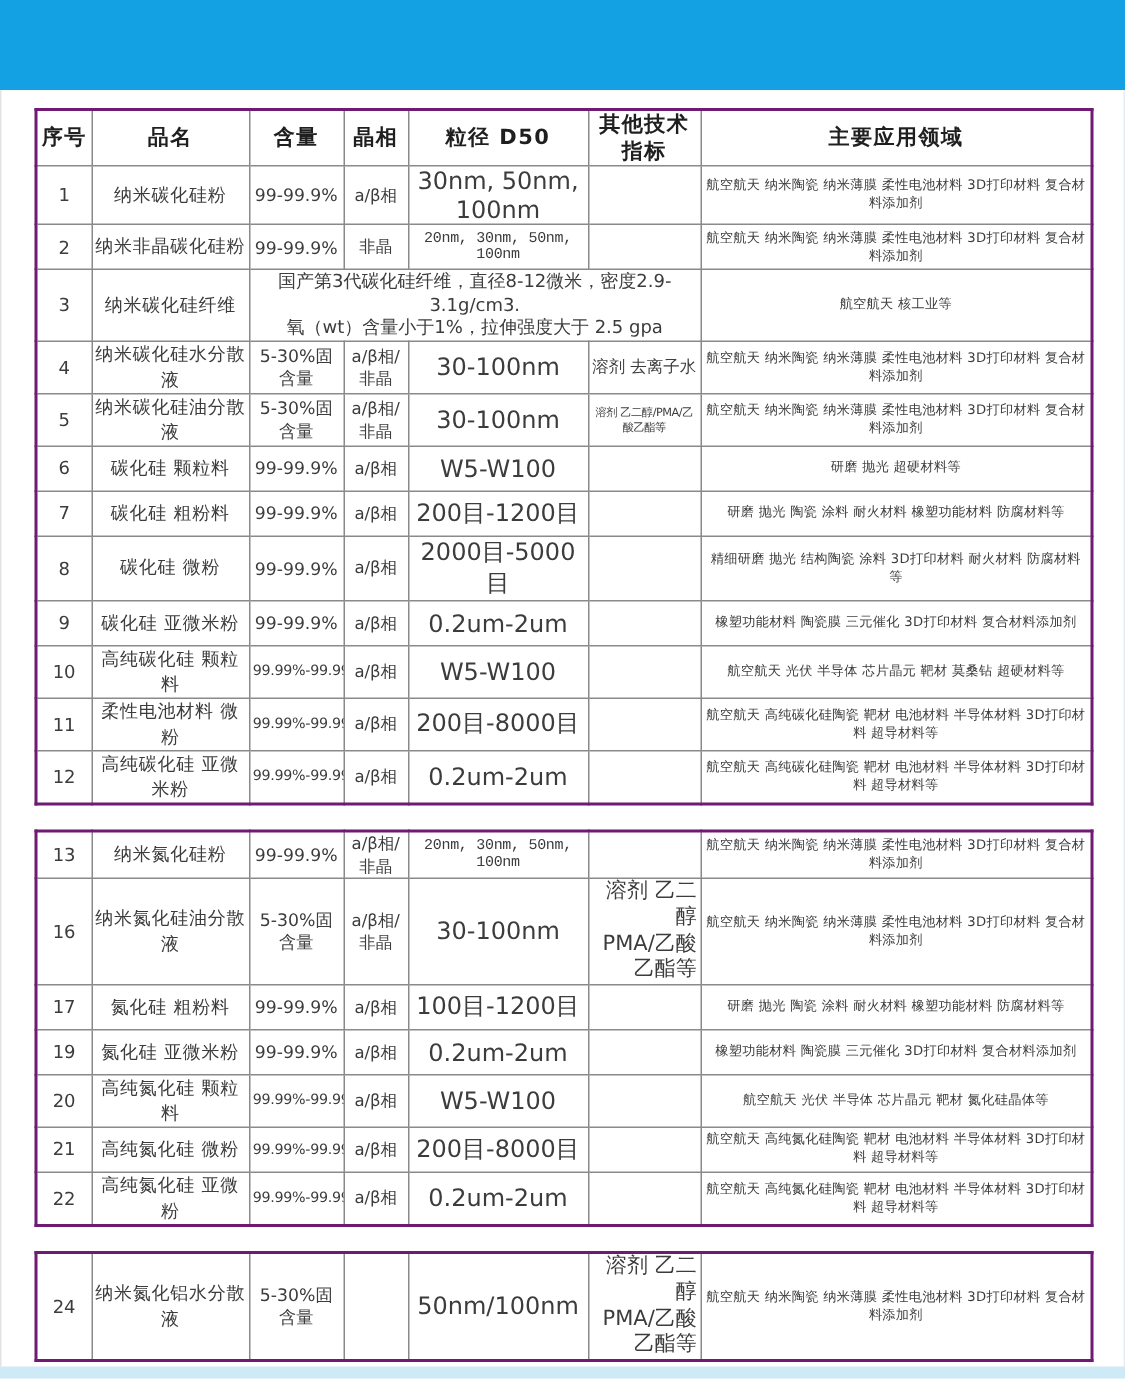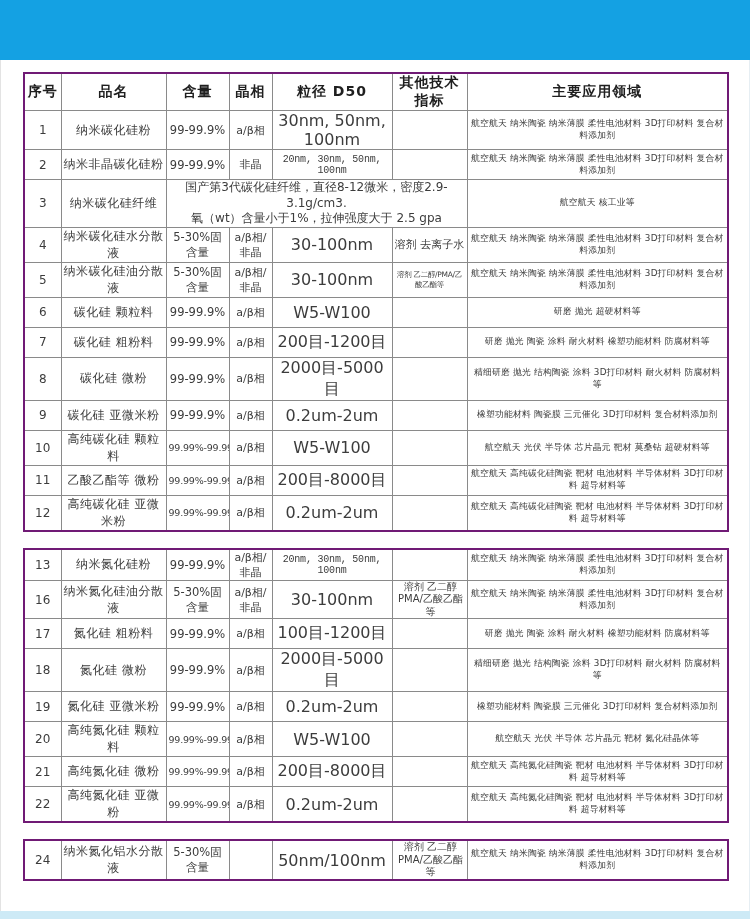--- a/index.html
+++ b/index.html
@@ -42,21 +42,21 @@
   table.spec td{height:29px;}
   td.cell-no{font-size:12px;color:#444;}
   td.cell-name{font-size:12px;color:#333;letter-spacing:0.5px;}
   td.cell-content{font-size:11.5px;}
   td.cell-content.compact{font-size:9.5px;letter-spacing:-0.2px;}
   td.cell-phase{font-size:11px;}
   td.cell-size{font-size:16px;}
   td.cell-size.compact{font-size:10px;letter-spacing:-0.2px;font-family:Liberation Mono, monospace;}
   td.cell-tech{font-size:11px;white-space:pre-line;line-height:1.25;}
   td.cell-tech.tiny{font-size:7.5px;letter-spacing:-0.3px;}
-  td.cell-tech.twoline{font-size:10px;text-align:center;padding-left:4px;}
+  td.cell-tech.twoline{font-size:14px;text-align:right;padding-left:4px;}
   td.cell-apps{font-size:8.8px;color:#555;letter-spacing:0.2px;}
   td.cell-spec-merged{
     font-size:12px;text-align:left;padding:1px 4px;
     white-space:pre-line;line-height:1.3;color:#333;
   }
 </style>
 </head>
 <body style="background: rgb(255, 255, 255);">
 
 <div class="top-bar" style="background: rgb(20, 161, 227);"></div>
@@ -168,21 +168,21 @@
             <td class="cell-no">10</td>
             <td class="cell-name">高纯碳化硅 颗粒料</td>
             <td class="cell-content compact">99.99%-99.999%</td>
             <td class="cell-phase">a/β相</td>
             <td class="cell-size">W5-W100</td>
             <td class="cell-tech"></td>
             <td class="cell-apps">航空航天 光伏 半导体 芯片晶元 靶材 莫桑钻 超硬材料等</td>
           </tr>
           <tr>
             <td class="cell-no">11</td>
-            <td class="cell-name">乙酸乙酯等 微粉</td>
+            <td class="cell-name">柔性电池材料 微粉</td>
             <td class="cell-content compact">99.99%-99.999%</td>
             <td class="cell-phase">a/β相</td>
             <td class="cell-size">200目-8000目</td>
             <td class="cell-tech"></td>
             <td class="cell-apps">航空航天 高纯碳化硅陶瓷 靶材 电池材料 半导体材料 3D打印材料 超导材料等</td>
           </tr>
           <tr>
             <td class="cell-no">12</td>
             <td class="cell-name">高纯碳化硅 亚微米粉</td>
             <td class="cell-content compact">99.99%-99.999%</td>
@@ -226,29 +226,20 @@
           <tr>
             <td class="cell-no">17</td>
             <td class="cell-name">氮化硅 粗粉料</td>
             <td class="cell-content">99-99.9%</td>
             <td class="cell-phase">a/β相</td>
             <td class="cell-size">100目-1200目</td>
             <td class="cell-tech"></td>
             <td class="cell-apps">研磨 抛光 陶瓷 涂料 耐火材料 橡塑功能材料 防腐材料等</td>
           </tr>
           <tr>
-            <td class="cell-no">18</td>
-            <td class="cell-name">氮化硅 微粉</td>
-            <td class="cell-content">99-99.9%</td>
-            <td class="cell-phase">a/β相</td>
-            <td class="cell-size">2000目-5000目</td>
-            <td class="cell-tech"></td>
-            <td class="cell-apps">精细研磨 抛光 结构陶瓷 涂料 3D打印材料 耐火材料 防腐材料等</td>
-          </tr>
-          <tr>
             <td class="cell-no">19</td>
             <td class="cell-name">氮化硅 亚微米粉</td>
             <td class="cell-content">99-99.9%</td>
             <td class="cell-phase">a/β相</td>
             <td class="cell-size">0.2um-2um</td>
             <td class="cell-tech"></td>
             <td class="cell-apps">橡塑功能材料 陶瓷膜 三元催化 3D打印材料 复合材料添加剂</td>
           </tr>
           <tr>
             <td class="cell-no">20</td>

